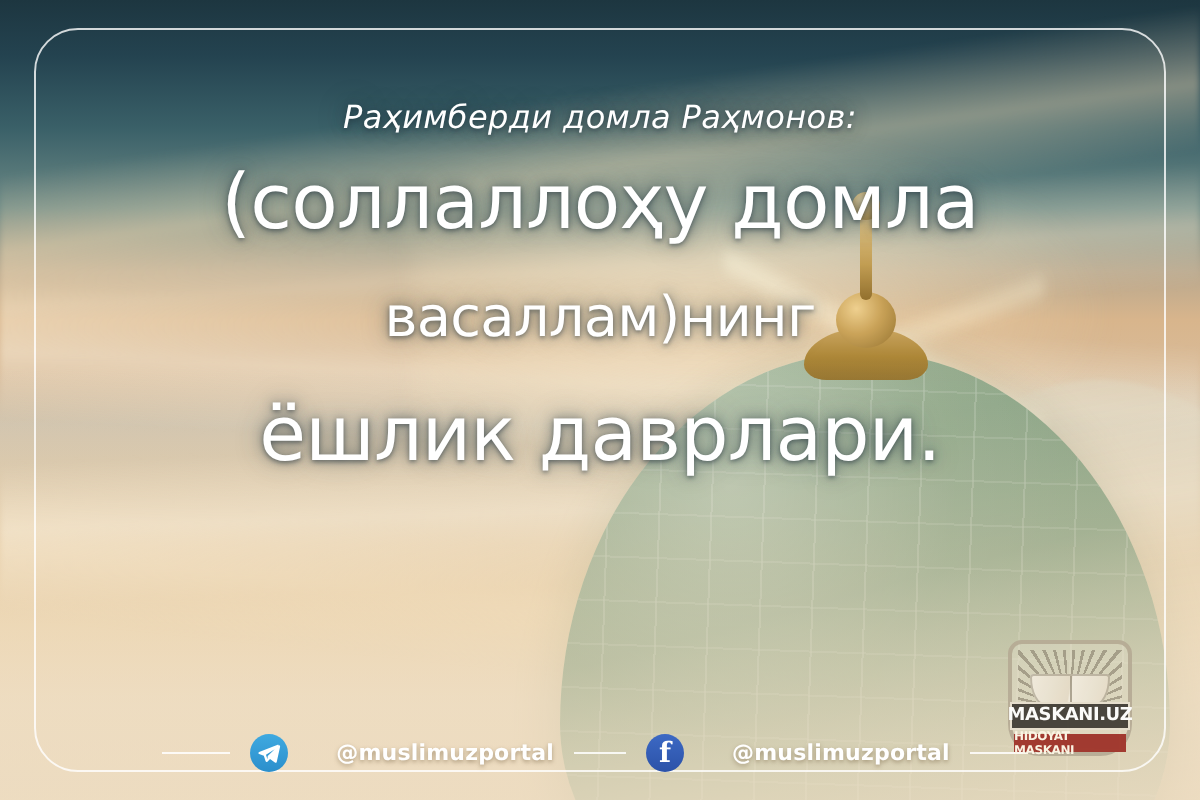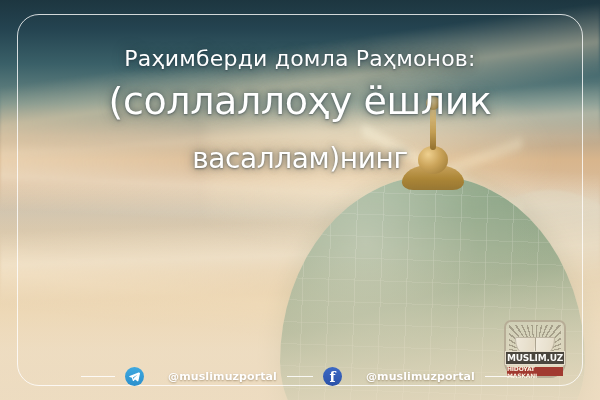--- a/index.html
+++ b/index.html
@@ -190,24 +190,25 @@
   .line {
     display: block;
     color: #ffffff;
     text-shadow:
       0 0 6px rgba(40,60,70,0.55),
       0 0 14px rgba(40,60,70,0.40),
       0 1px 2px rgba(30,45,55,0.45);
     white-space: nowrap;
   }
   .line-attrib {
-    font-size: 22px;
+    font-size: 16px;
     font-weight: 500;
     letter-spacing: 0.2px;
     line-height: 26px;
+    font-style: italic;
   }
   .line-big {
     font-size: 39px;
     font-weight: 400;
     line-height: 58px;
     letter-spacing: -0.4px;
   }
   .line-big.l3 { font-size: 38px; }
   .line-big.l4 { font-size: 28px; }
   .line-big.l5 { font-size: 38px; }
@@ -367,22 +368,23 @@
     <div class="dome-spike"></div>
     <div class="dome-spike-tip"></div>
   </div>
 
   <div class="bg-warmwash"></div>
 
   <div class="frame"></div>
 
   <div class="text-block">
     <span class="line line-attrib">Раҳимберди домла Раҳмонов:</span>
-    <span class="line line-big l3">(соллаллоҳу ёшлик</span>
+    <span class="line line-big l3">(соллаллоҳу домла</span>
     <span class="line line-big l4">васаллам)нинг</span>
+    <span class="line line-big l5">ёшлик даврлари.</span>
   </div>
 
   <div class="social-bar">
     <div class="social-rule long"></div>
 
     <div class="social-item">
       <span class="social-icon tg">
         <svg width="13" height="13" viewBox="0 0 24 24" aria-hidden="true">
           <path fill="#ffffff" d="M20.6 4.2 2.9 11c-.9.35-.88 1.62.02 1.95l4.3 1.55 1.65 5.2c.23.72 1.14.93 1.67.38l2.4-2.5 4.5 3.3c.63.46 1.52.12 1.69-.65l3.1-14.1c.18-.82-.63-1.5-1.63-1.13zM9.2 13.7l8.1-5.1-6.5 6.1-.25 3.0-1.35-4.0z"></path>
         </svg>
@@ -400,17 +402,17 @@
     </div>
 
     <div class="social-rule long"></div>
   </div>
 
   <div class="logo">
     <div class="logo-shield">
       <div class="logo-rays"></div>
       <div class="logo-book"></div>
     </div>
-    <div class="logo-name">MUSLIM.UZ</div>
+    <div class="logo-name">MASKANI.UZ</div>
     <div class="logo-tag">HIDOYAT MASKANI</div>
   </div>
 
 </div>
 
 </body></html>

